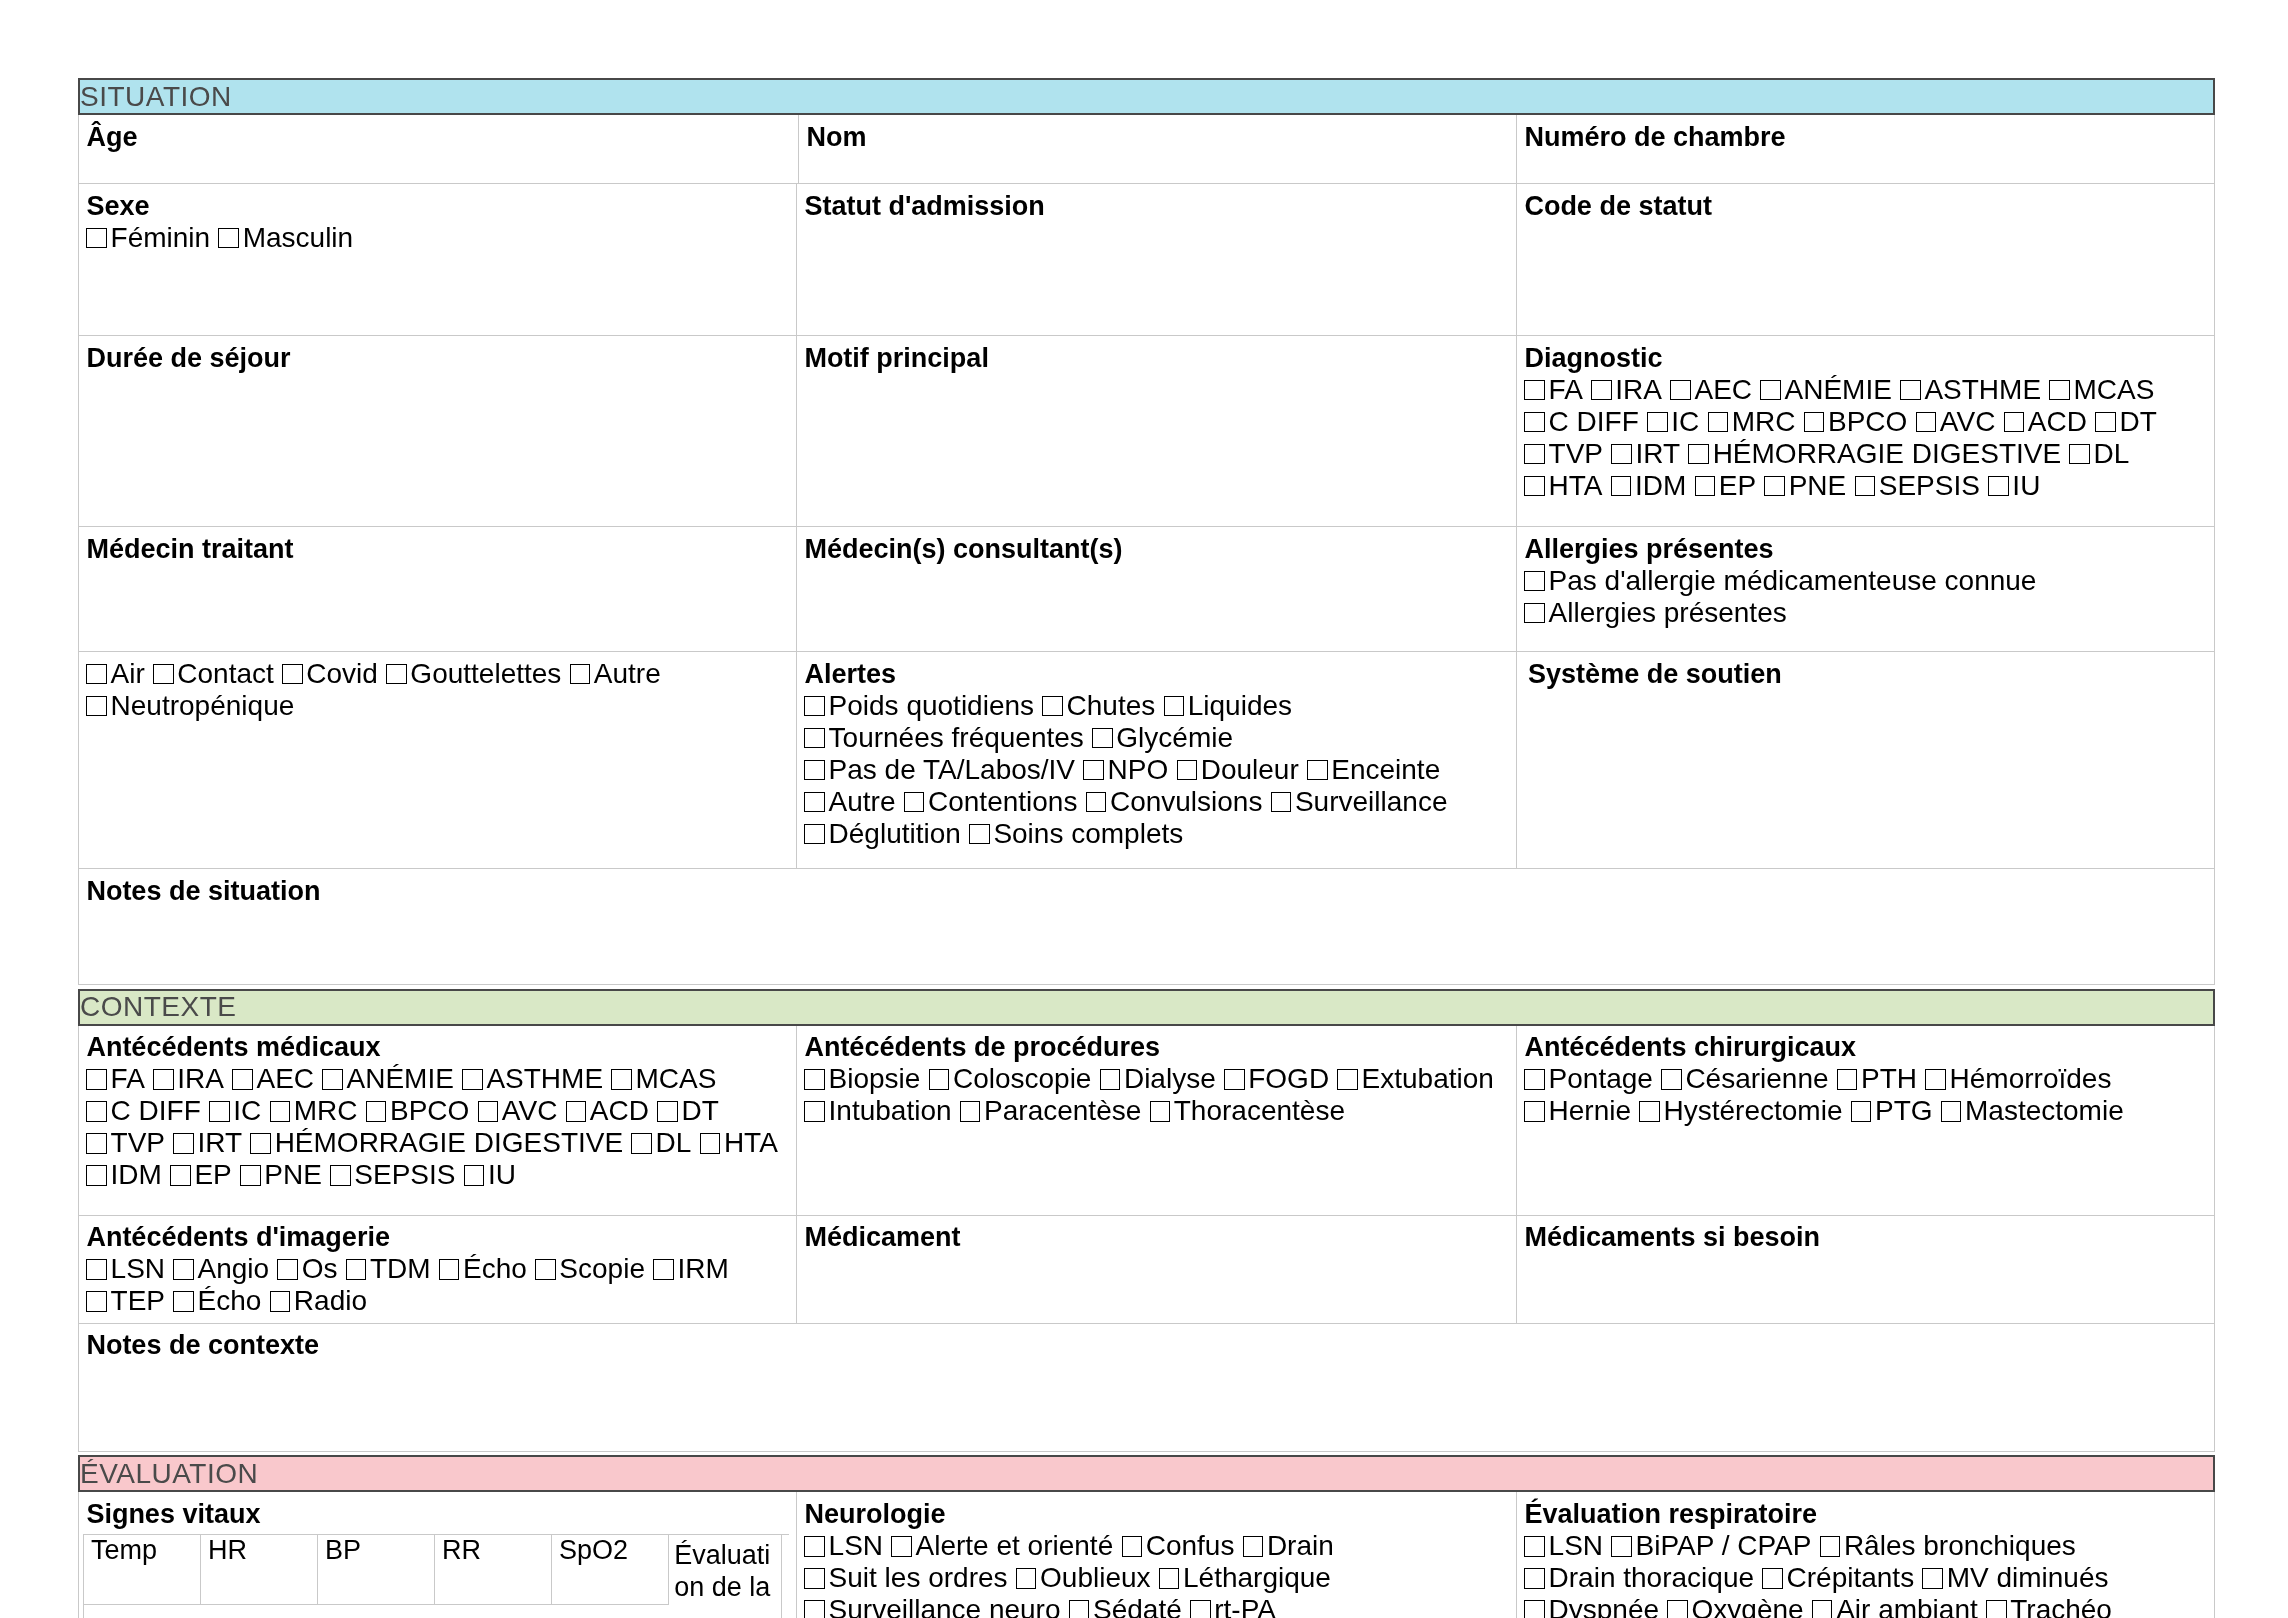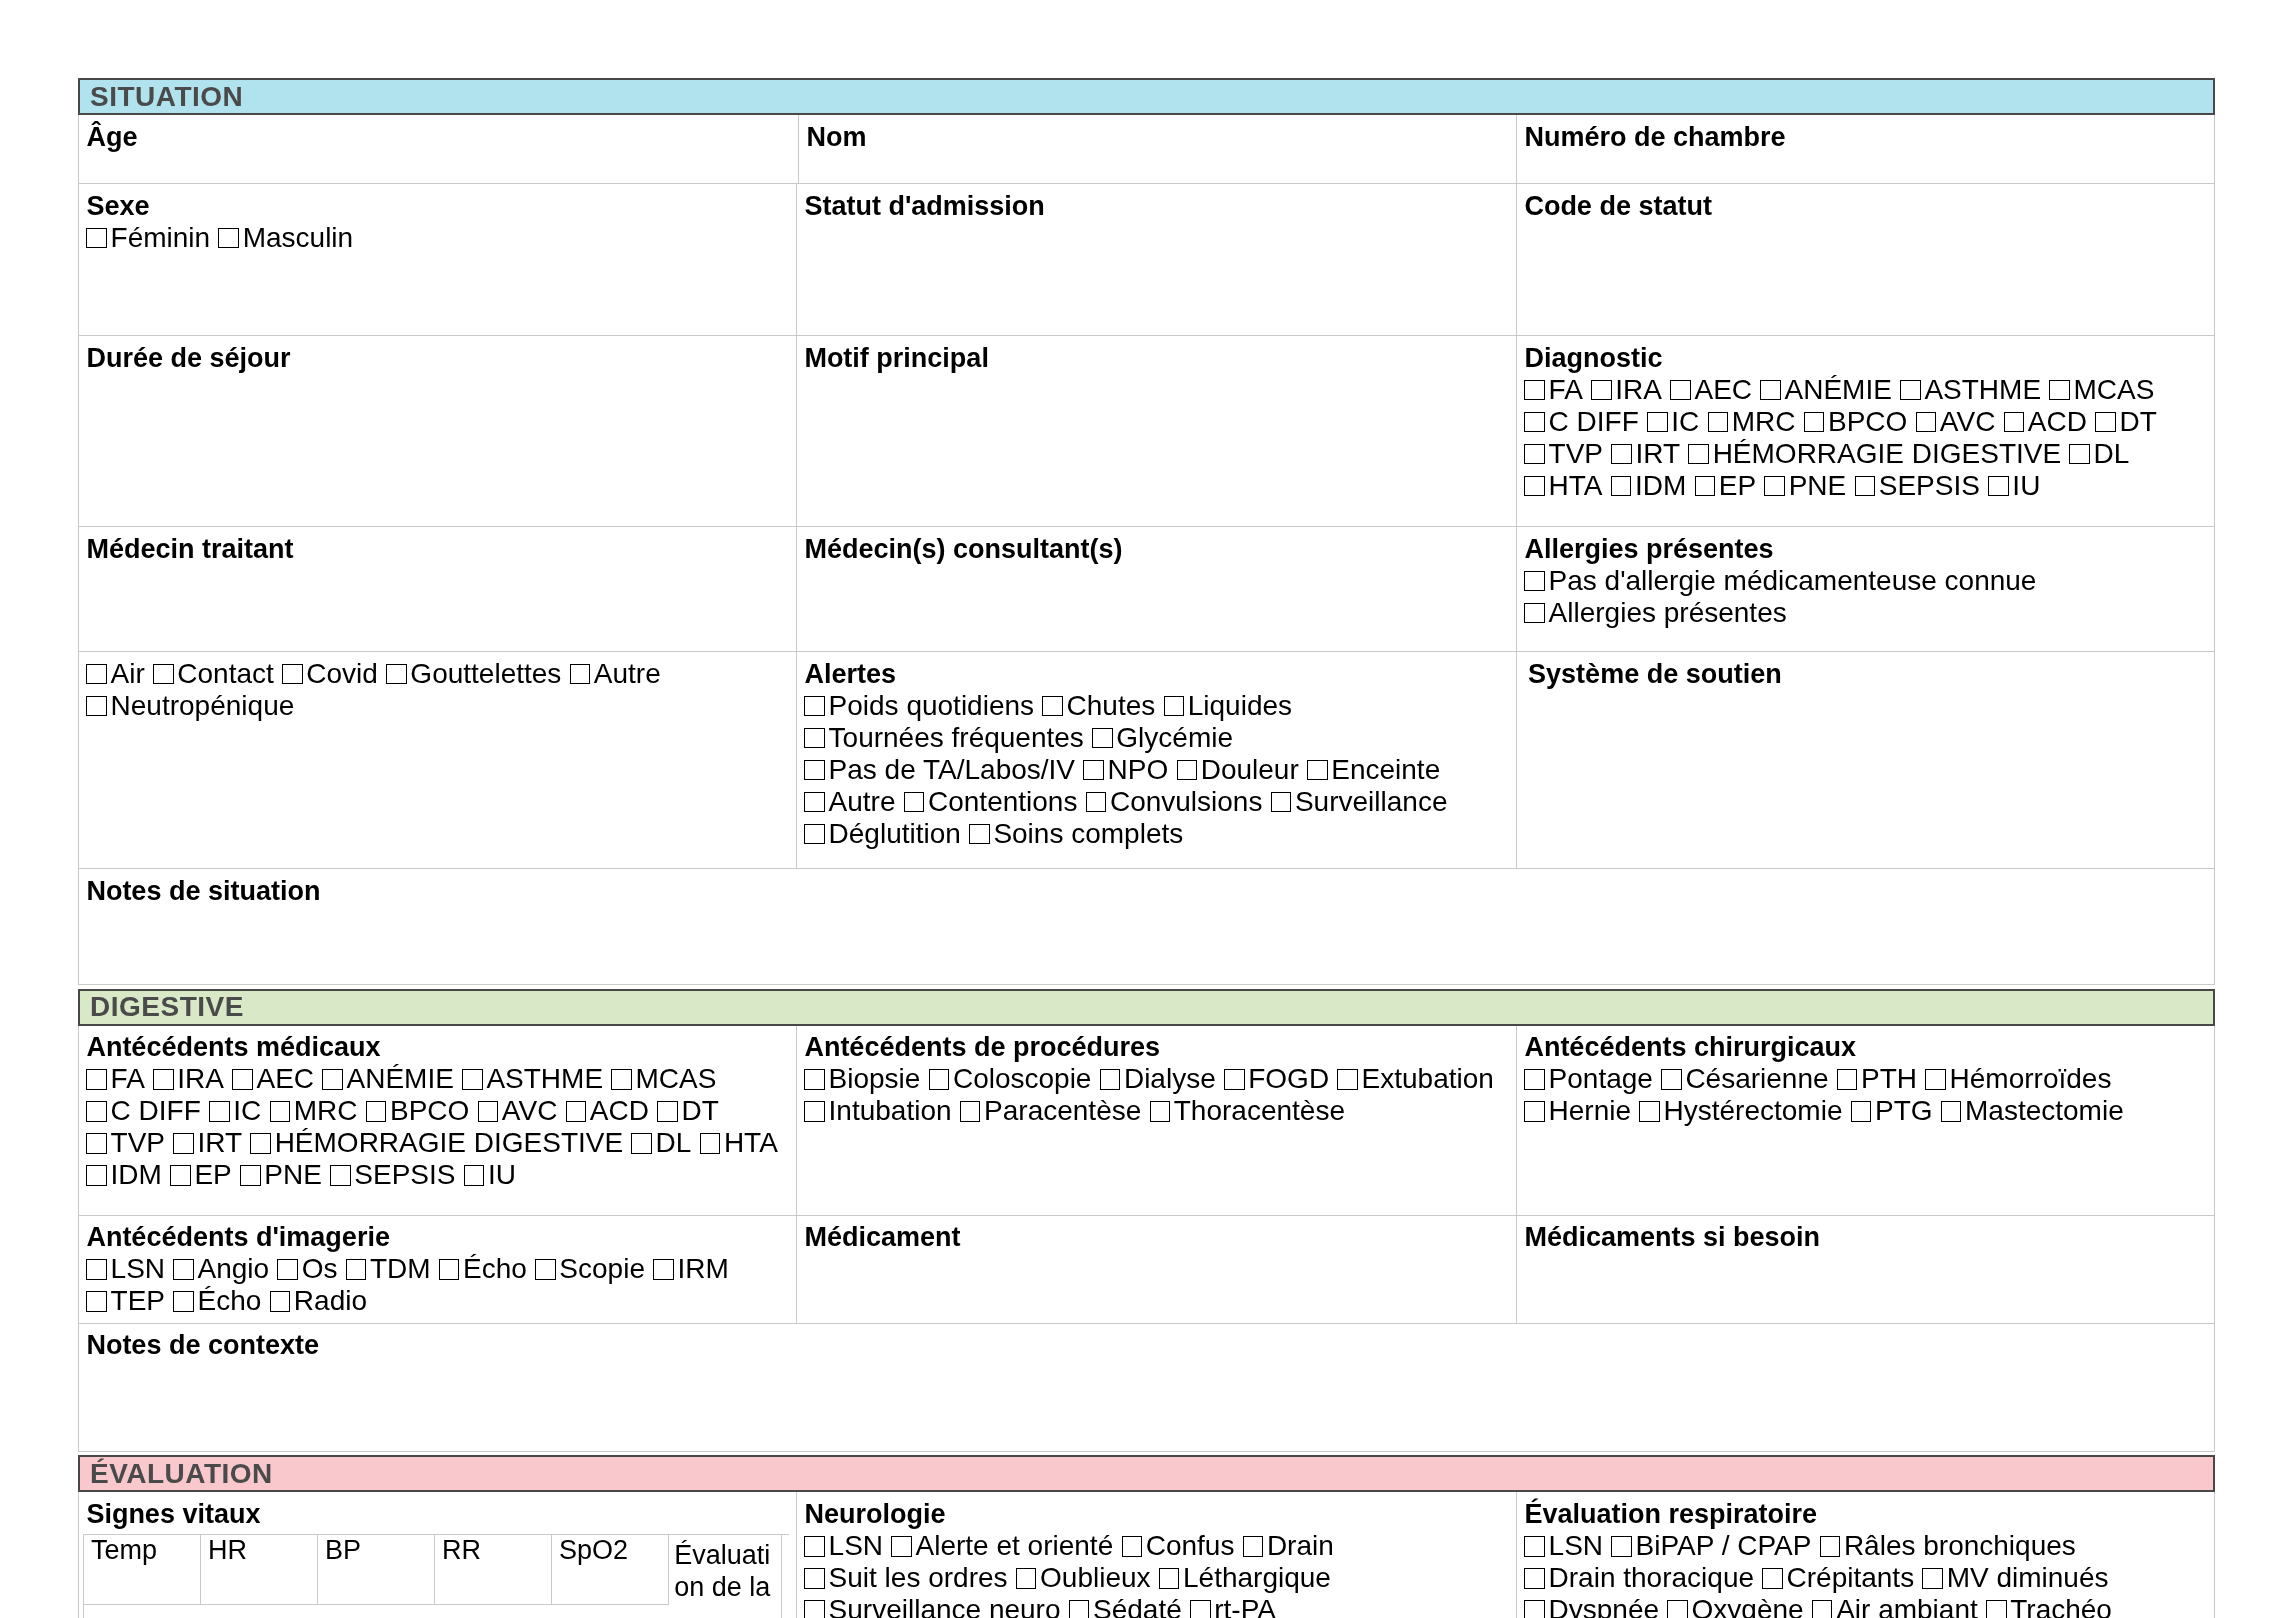--- a/index.html
+++ b/index.html
@@ -6,22 +6,22 @@
   body{
     width:2289px;height:1619px;overflow:hidden;background:#ffffff;
     font-family:"Liberation Sans","DejaVu Sans",sans-serif;color:#000;
     position:relative;
   }
   .form{position:absolute;left:78px;top:78px;width:2137px;}
 
   
   .secbar{
     box-sizing:border-box;height:37px;border:2.8px solid #484848;
-    display:flex;align-items:center;padding-left:10px;
-    font-size:28px;font-weight:bold;color:#4a4a4a;letter-spacing:0.5px;
+    display:flex;align-items:center;
+    font-size:28px;font-weight:normal;color:#4a4a4a;letter-spacing:0.5px;
   }
   .secbar.gap{margin-top:3.7px;}
 
   
   .row{
     box-sizing:border-box;display:flex;align-items:stretch;
     border-bottom:1.8px solid #c9c9c9;border-left:1.8px solid #c9c9c9;border-right:1.8px solid #c9c9c9;
     background:#fff;
   }
   .cell{
@@ -135,21 +135,21 @@
     </div>
   </div>
 
   <div class="row r6">
     <div class="cell cfull">
       <div class="label">Notes de situation</div>
     </div>
   </div>
 
   <div class="secbar gap" style="background: rgb(217, 232, 198);">
-    <span>DIGESTIVE</span>
+    <span>CONTEXTE</span>
   </div>
 
   <div class="row r7">
     <div class="cell c1">
       <div class="label">Antécédents médicaux</div>
       <div class="opts"><span class="cb-item"><span class="cb-box"></span><span class="cb-text">FA</span></span><span class="cb-item"><span class="cb-box"></span><span class="cb-text">IRA</span></span><span class="cb-item"><span class="cb-box"></span><span class="cb-text">AEC</span></span><span class="cb-item"><span class="cb-box"></span><span class="cb-text">ANÉMIE</span></span><span class="cb-item"><span class="cb-box"></span><span class="cb-text">ASTHME</span></span><span class="cb-item"><span class="cb-box"></span><span class="cb-text">MCAS</span></span><span class="cb-item"><span class="cb-box"></span><span class="cb-text">C DIFF</span></span><span class="cb-item"><span class="cb-box"></span><span class="cb-text">IC</span></span><span class="cb-item"><span class="cb-box"></span><span class="cb-text">MRC</span></span><span class="cb-item"><span class="cb-box"></span><span class="cb-text">BPCO</span></span><span class="cb-item"><span class="cb-box"></span><span class="cb-text">AVC</span></span><span class="cb-item"><span class="cb-box"></span><span class="cb-text">ACD</span></span><span class="cb-item"><span class="cb-box"></span><span class="cb-text">DT</span></span><span class="cb-item"><span class="cb-box"></span><span class="cb-text">TVP</span></span><span class="cb-item"><span class="cb-box"></span><span class="cb-text">IRT</span></span><span class="cb-item"><span class="cb-box"></span><span class="cb-text">HÉMORRAGIE DIGESTIVE</span></span><span class="cb-item"><span class="cb-box"></span><span class="cb-text">DL</span></span><span class="cb-item"><span class="cb-box"></span><span class="cb-text">HTA</span></span><span class="cb-item"><span class="cb-box"></span><span class="cb-text">IDM</span></span><span class="cb-item"><span class="cb-box"></span><span class="cb-text">EP</span></span><span class="cb-item"><span class="cb-box"></span><span class="cb-text">PNE</span></span><span class="cb-item"><span class="cb-box"></span><span class="cb-text">SEPSIS</span></span><span class="cb-item"><span class="cb-box"></span><span class="cb-text">IU</span></span></div>
     </div>
     <div class="cell c2">
       <div class="label">Antécédents de procédures</div>
       <div class="opts"><span class="cb-item"><span class="cb-box"></span><span class="cb-text">Biopsie</span></span><span class="cb-item"><span class="cb-box"></span><span class="cb-text">Coloscopie</span></span><span class="cb-item"><span class="cb-box"></span><span class="cb-text">Dialyse</span></span><span class="cb-item"><span class="cb-box"></span><span class="cb-text">FOGD</span></span><span class="cb-item"><span class="cb-box"></span><span class="cb-text">Extubation</span></span><span class="cb-item"><span class="cb-box"></span><span class="cb-text">Intubation</span></span><span class="cb-item"><span class="cb-box"></span><span class="cb-text">Paracentèse</span></span><span class="cb-item"><span class="cb-box"></span><span class="cb-text">Thoracentèse</span></span></div>

